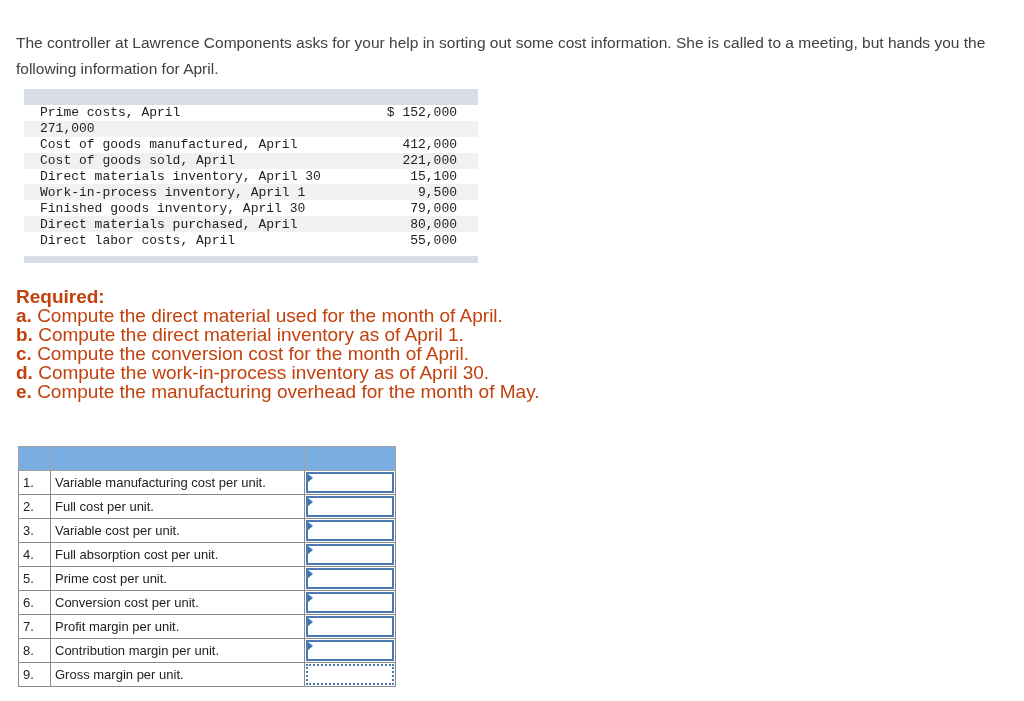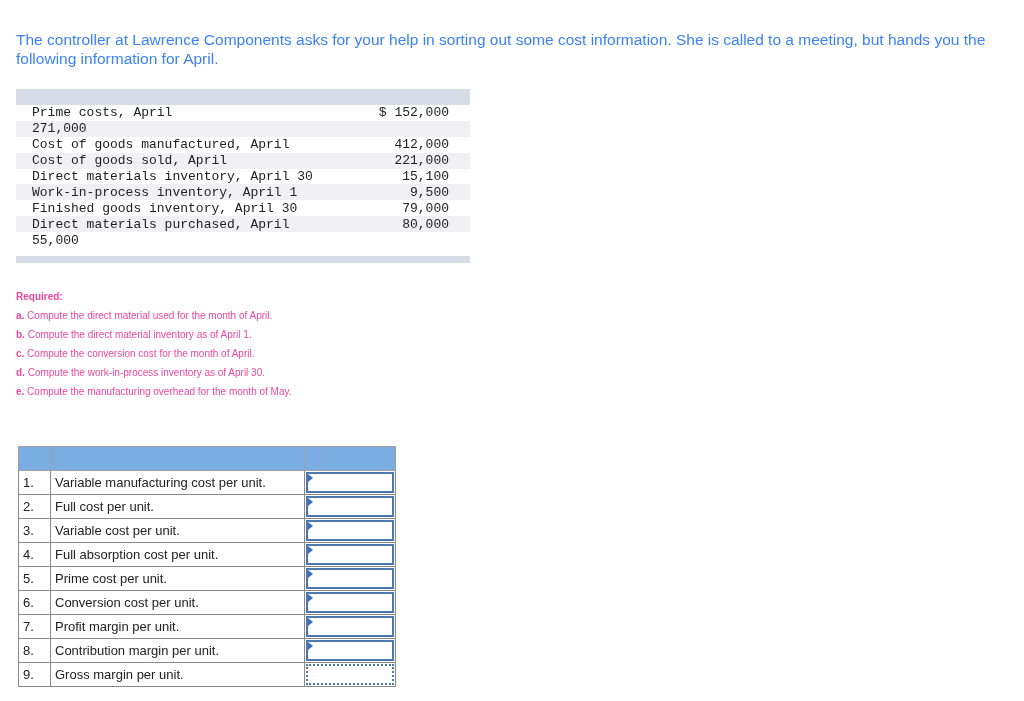--- a/index.html
+++ b/index.html
@@ -14,28 +14,28 @@
       overflow: hidden;
       font-family: "Liberation Sans", sans-serif;
       color: #2a2a2a;
     }
     .intro {
       position: absolute;
       left: 16px;
       top: 30px;
       width: 995px;
       font-size: 15.5px;
-      line-height: 19px;
-      color: #3b82f6;
+      line-height: 26px;
+      color: #404040;
       margin: 0;
     }
     
     .data-table {
       position: absolute;
-      left: 16px;
+      left: 24px;
       top: 89px;
       width: 454px;
     }
     .data-band {
       height: 16px;
       background: #d7dce6;
     }
     .data-band.bottom {
       height: 7px;
       margin-top: 8px;
@@ -55,23 +55,23 @@
       background: #f1f1f3;
     }
     .data-row .val {
       white-space: pre;
     }
     
     .required {
       position: absolute;
       left: 16px;
       top: 287px;
-      font-size: 10px;
+      font-size: 19px;
       line-height: 19px;
-      color: #ec4899;
+      color: #c2410c;
     }
     .required .req-title {
       font-weight: bold;
     }
     .required .item b {
       font-weight: bold;
     }
     
     .answer-table {
       position: absolute;
@@ -173,20 +173,21 @@
   </div>
   <div class="data-row">
     <span>Finished goods inventory, April 30</span>
     <span class="val">79,000</span>
   </div>
   <div class="data-row alt">
     <span>Direct materials purchased, April</span>
     <span class="val">80,000</span>
   </div>
   <div class="data-row">
+    <span>Direct labor costs, April</span>
     <span class="val">55,000</span>
   </div>
   <div class="data-band bottom"></div>
 </div>
 
 <div class="required">
   <div class="req-title">Required:</div>
   <div class="item"><b>a.</b><span> Compute the direct material used for the month of April.</span></div>
   <div class="item"><b>b.</b><span> Compute the direct material inventory as of April 1.</span></div>
   <div class="item"><b>c.</b><span> Compute the conversion cost for the month of April.</span></div>

